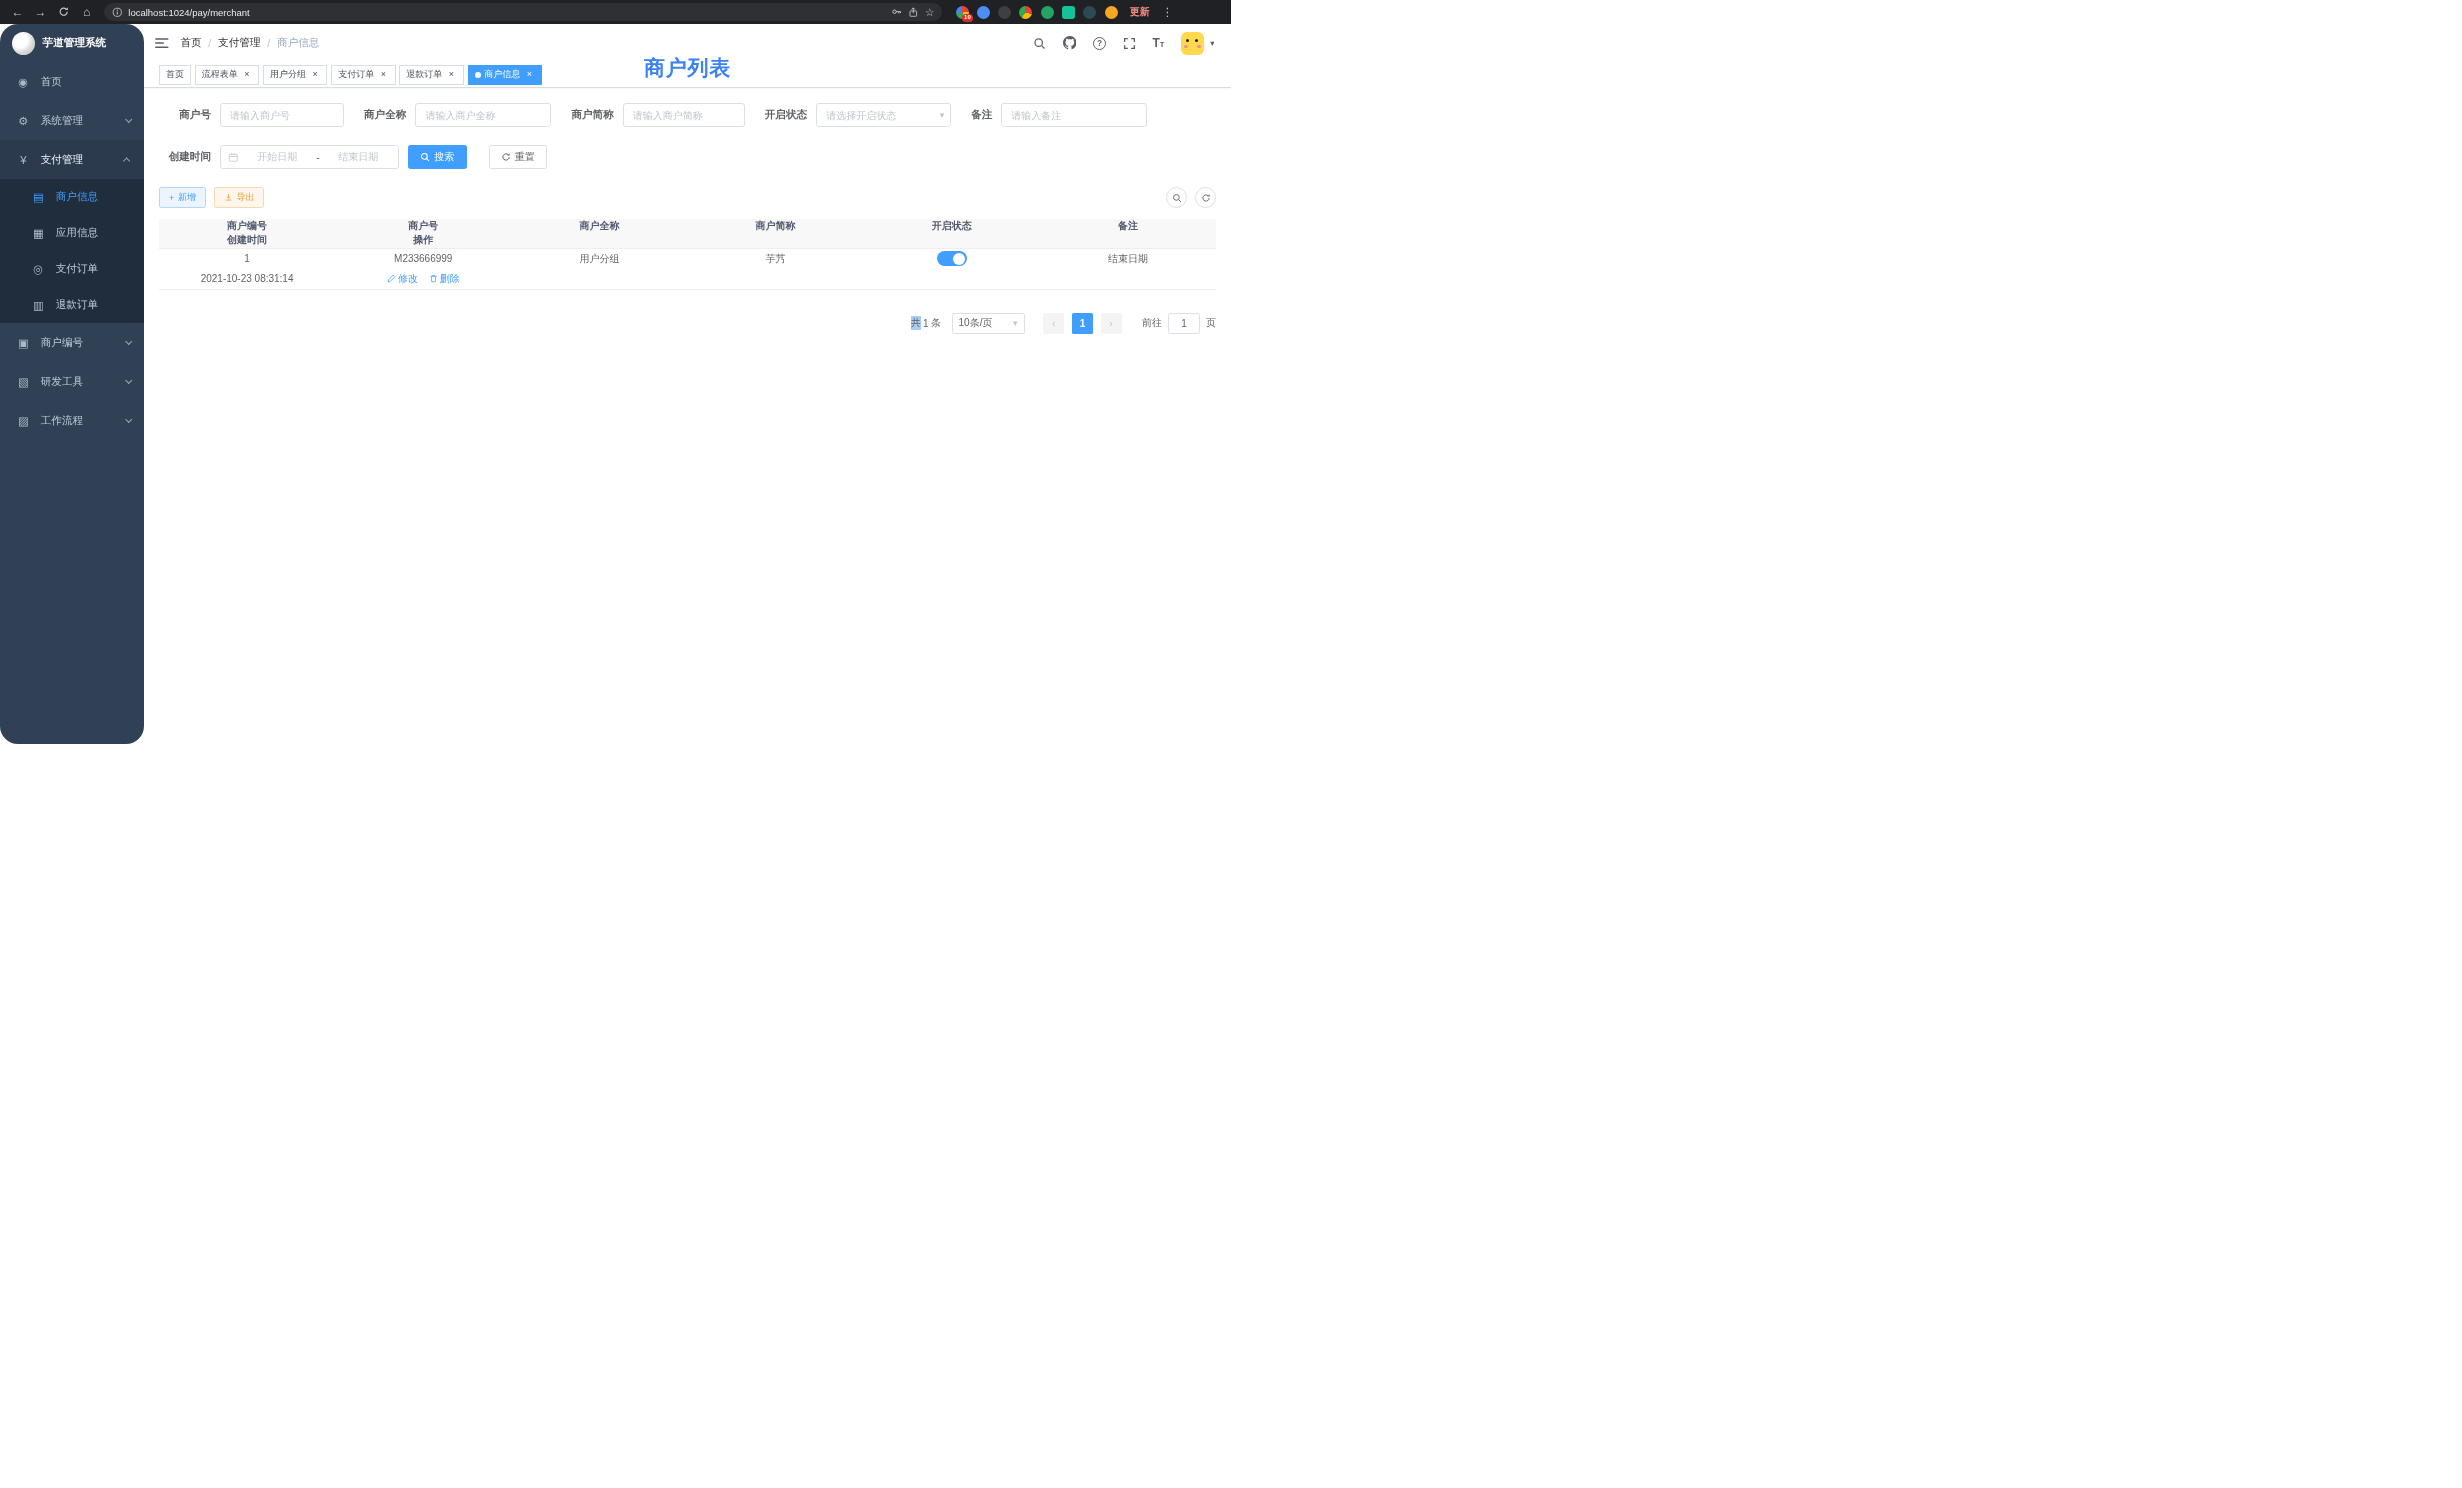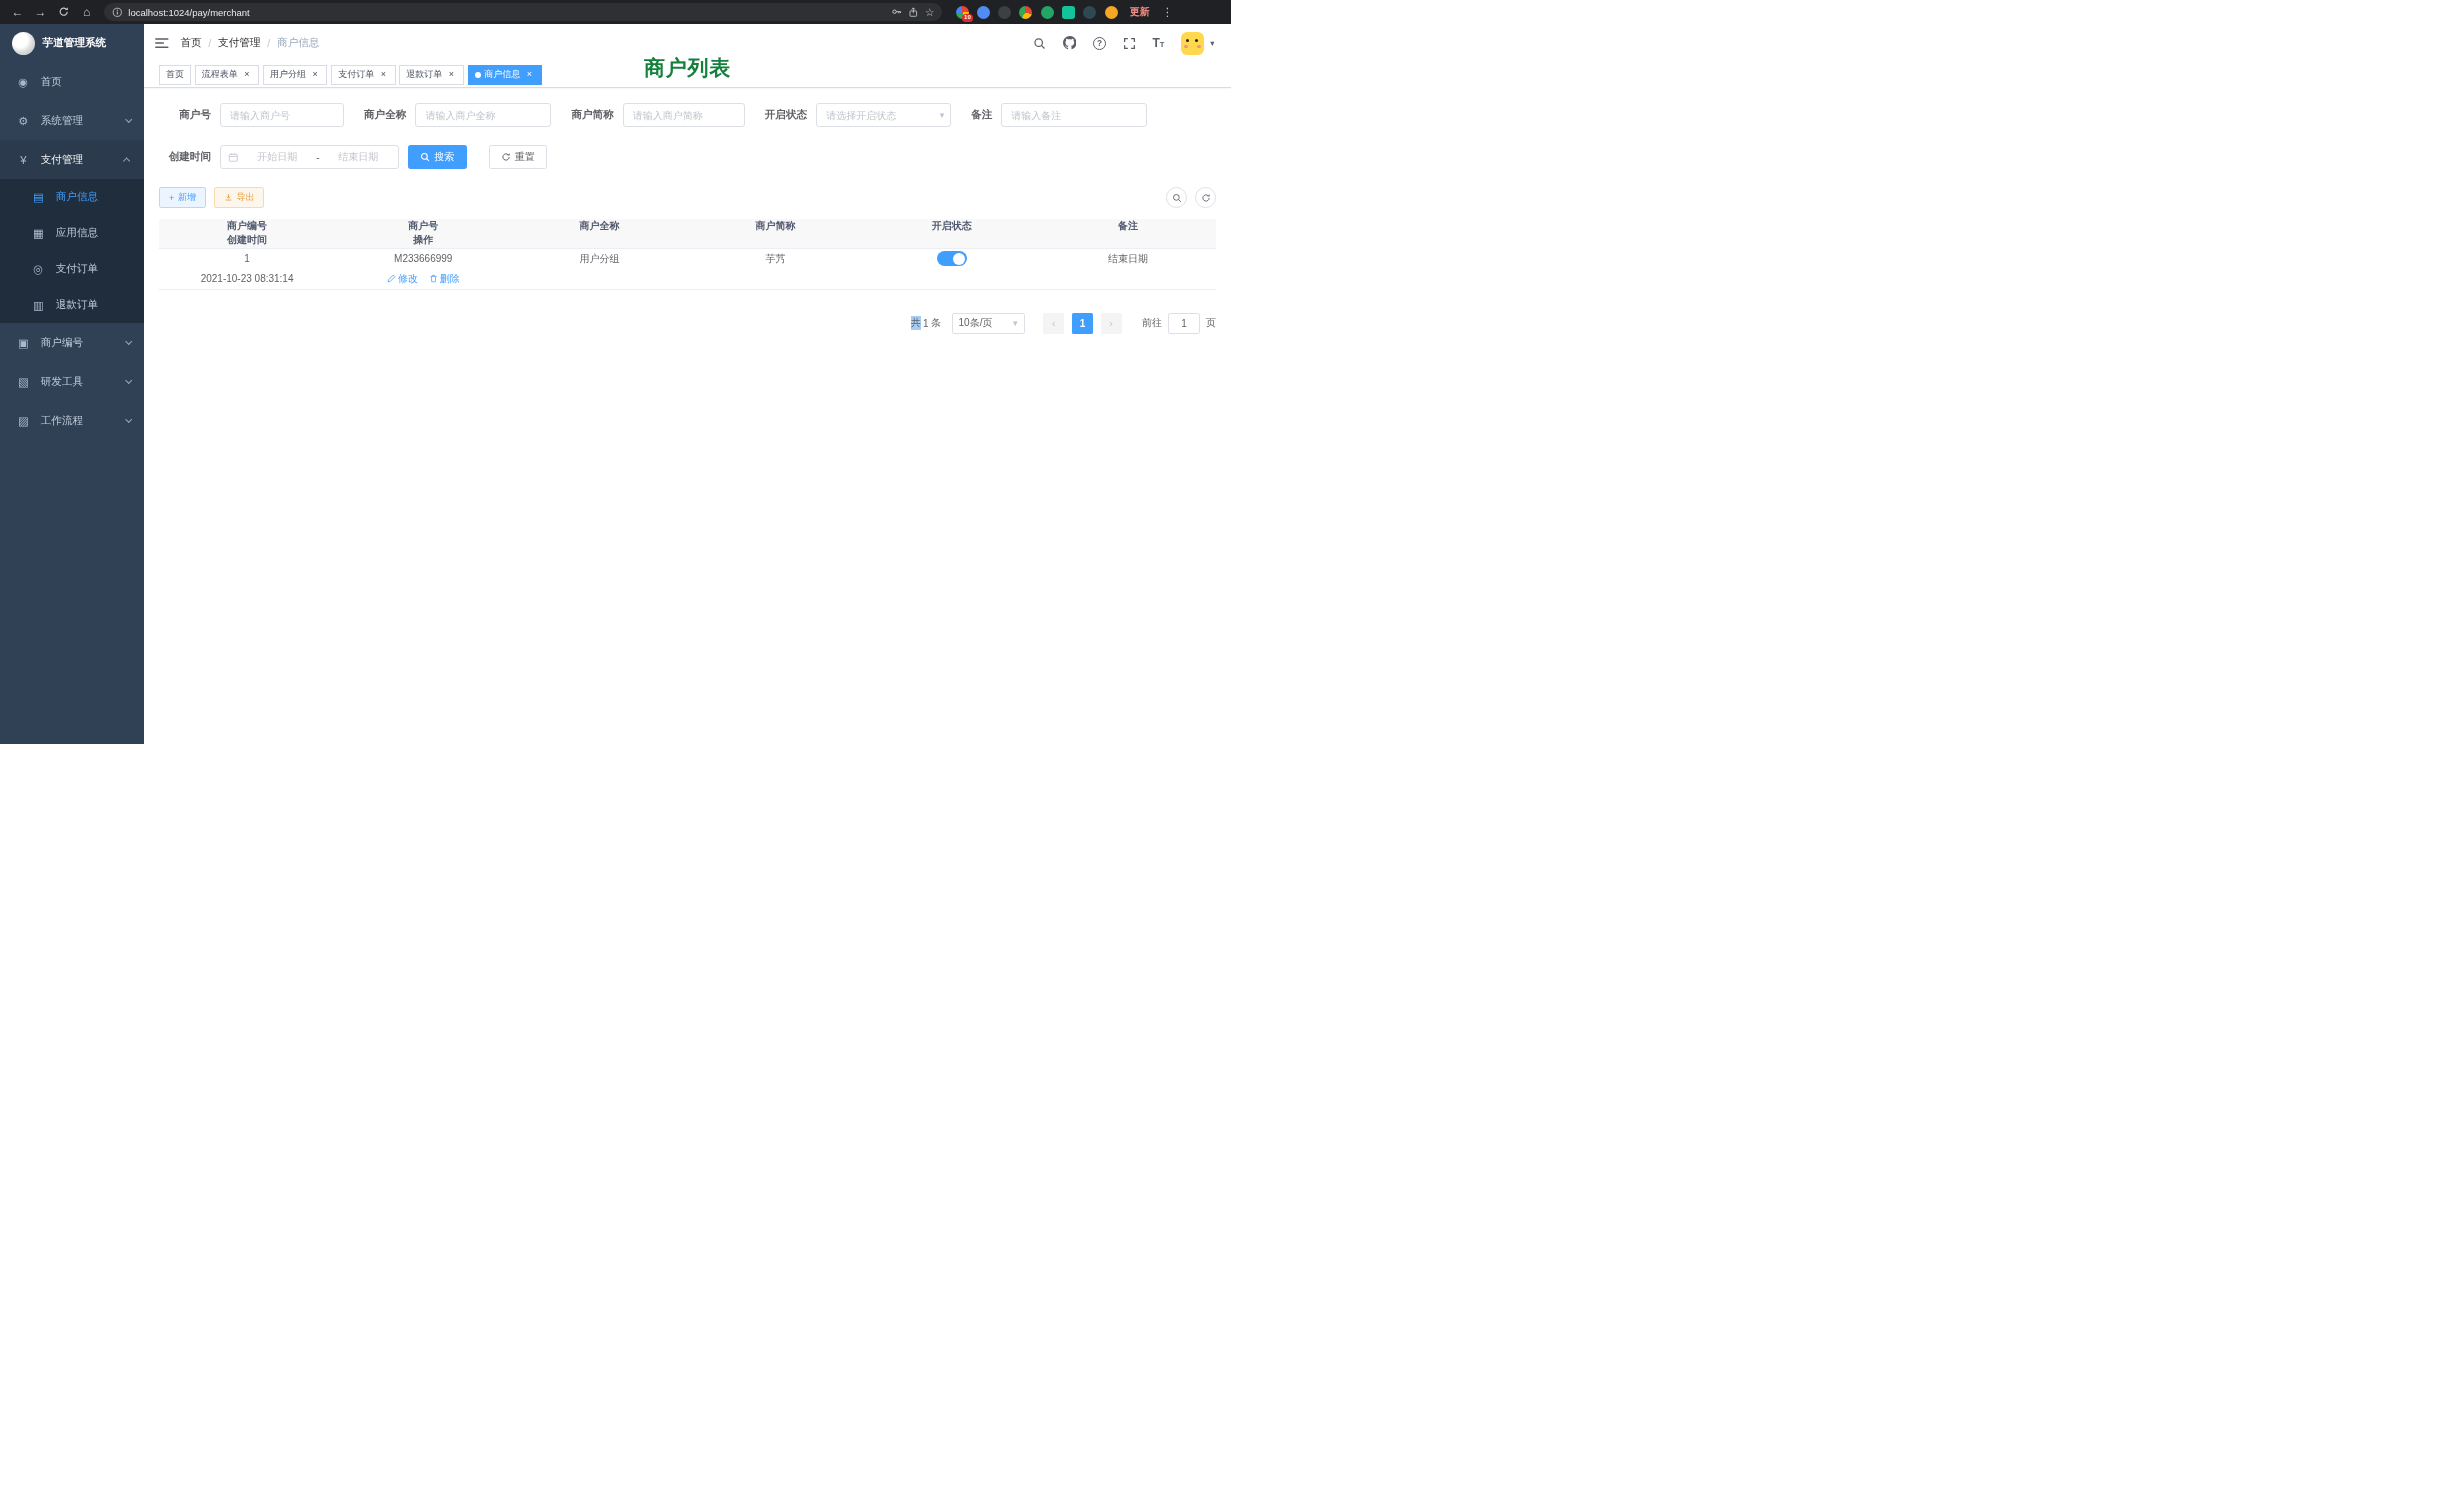--- a/index.html
+++ b/index.html
@@ -15,21 +15,21 @@
   .omni-ic { color:#c6c9cc; display:flex; align-items:center; }
   .ext-row { display:flex; align-items:center; gap:8.3px; margin-left:6px; }
   .ext-ic { width:13px; height:13px; border-radius:50%; position:relative; cursor:pointer; }
   .ext-badge { position:absolute; bottom:-3px; right:-4.5px; background:#d93025; color:#fff; font-size:6px; line-height:7.6px; padding:0 2.3px; border-radius:3.8px; font-weight:700; }
   .ext-square { border-radius:3px; }
   .update-chip { color:#f28b82; font-size:10px; font-weight:600; margin:0 6px 0 9px; cursor:pointer; white-space:nowrap; }
   .dots { color:#c6c9cc; font-size:11.4px; padding:0 3px; cursor:pointer; }
 
   
   .app { display:flex; height:720px; }
-  .sidebar { width:144px; background:#304156; flex-shrink:0; color:#bfcbd9; overflow:hidden; }
+  .sidebar { width:144px; background:#304156; flex-shrink:0; color:#bfcbd9; overflow:hidden;border-radius:18px; }
   .logo-row { height:38px; display:flex; align-items:center; padding-left:12px; gap:7.6px; }
   .logo-avatar { width:23px; height:23px; border-radius:50%; background:radial-gradient(circle at 35% 35%, #ffffff 0 35%, #d9d9d9 60%, #bdbdbd 100%); flex-shrink:0; }
   .logo-title { color:#fff; font-size:10.6px; font-weight:700; white-space:nowrap; }
   .menu-item { height:39px; display:flex; align-items:center; padding:0 13.6px 0 15px; font-size:10.6px; cursor:pointer; }
   .menu-item .mi { width:16.7px; margin-right:9px; font-size:11.4px; text-align:center; color:#aab8c9; }
   .menu-item .chev { margin-left:auto; width:5.3px; height:5.3px; border-right:1.1px solid #9aa7b6; border-bottom:1.1px solid #9aa7b6; transform:rotate(45deg) translateY(-1.5px); }
   .menu-item .chev.up { transform:rotate(-135deg) translateY(-1.5px); }
   .menu-item.expanded { background:#2b3a4d; color:#f4f4f5; }
   .submenu { background:#1f2d3d; }
   .submenu .menu-item { height:36px; padding-left:30px; }
@@ -37,21 +37,21 @@
 
   .main { flex:1; display:flex; flex-direction:column; background:#fff; position:relative; min-width:0; }
 
   
   .navbar { height:38px; display:flex; align-items:center; position:relative; }
   .hamburger { padding:0 11.4px; cursor:pointer; color:#5a5e66; display:flex; align-items:center; }
   .breadcrumb { font-size:10.6px; color:#303133; display:flex; align-items:center; gap:6.8px; }
   .crumb { color:#303133; cursor:pointer; }
   .crumb-sep { color:#c0c4cc; }
   .crumb-last { color:#97a8be; }
-  .annotation { position:absolute; left:50%; top:30px; transform:translate(-50%,0); color:#15803d; font-size:21px; font-weight:700; letter-spacing:0.8px; z-index:5; pointer-events:none; }
+  .annotation { position:absolute; left:50%; top:30px; transform:translate(-50%,0); color:#3b82f6; font-size:21px; font-weight:700; letter-spacing:0.8px; z-index:5; pointer-events:none; }
   .nav-right { margin-left:auto; display:flex; align-items:center; gap:16.7px; padding-right:16.7px; color:#5a5e66; }
   .nav-tool { display:flex; align-items:center; cursor:pointer; color:#5a5e66; }
   .q-icon { width:13px; height:13px; border:1.1px solid #5a5e66; border-radius:50%; display:flex; align-items:center; justify-content:center; font-size:8.3px; font-weight:700; }
   .tsize { font-weight:700; display:flex; align-items:flex-end; }
   .tsize .big { font-size:12px; line-height:12px; }
   .tsize .small { font-size:7.6px; line-height:8.3px; }
   .user-avatar { width:23px; height:23px; border-radius:6px; background:#ffd84d; position:relative; cursor:pointer; }
   .user-avatar::before { content:""; position:absolute; left:5.3px; top:7.6px; width:3px; height:3px; border-radius:50%; background:#222; box-shadow:9px 0 0 #222; }
   .user-avatar::after { content:""; position:absolute; left:3px; top:13px; width:3.8px; height:3px; border-radius:50%; background:#f08d8d; box-shadow:13px 0 0 #f08d8d; }
   .caret { color:#5a5e66; font-size:8.3px; margin-left:-10.6px; cursor:pointer; }

